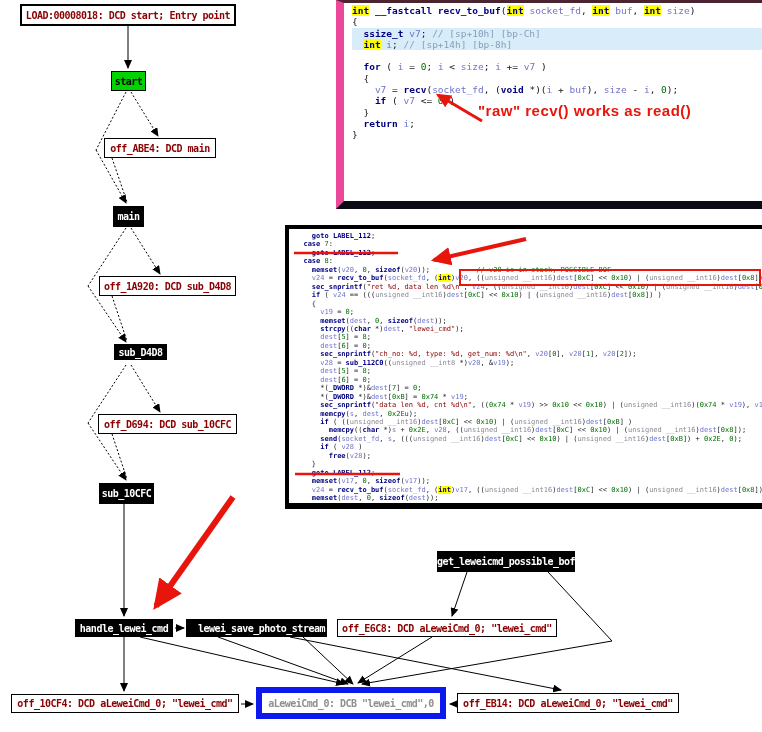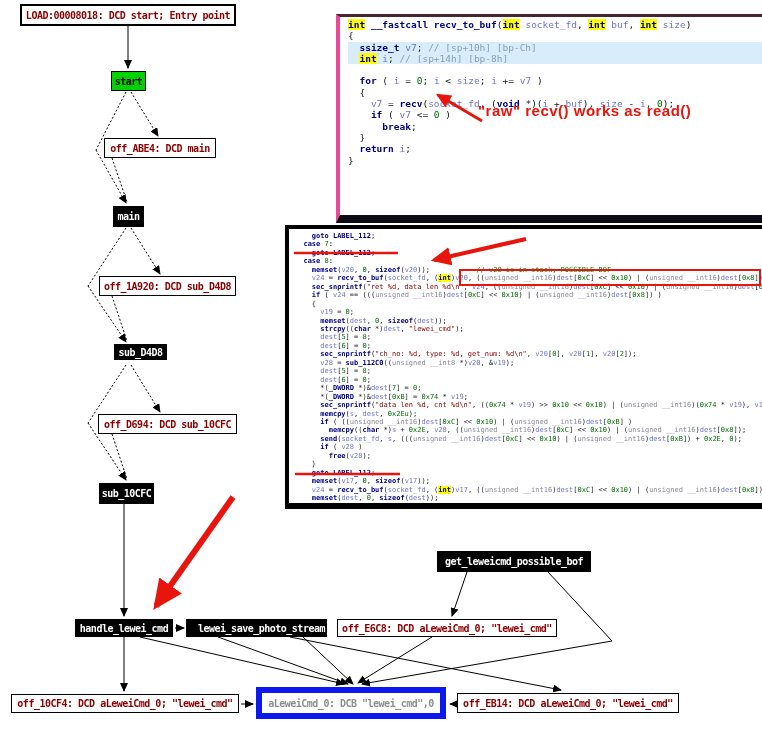--- a/index.html
+++ b/index.html
@@ -5,23 +5,22 @@
   html,body{margin:0;padding:0;}
   body{
     width:762px;height:732px;position:relative;background:#ffffff;
     font-family:"DejaVu Sans Mono", monospace;overflow:hidden;
   }
 
   
   .panel{position:absolute;background:#ffffff;box-sizing:border-box;z-index:10;overflow:hidden;}
   #panel-top{
     left:336px;top:0;width:426px;height:209px;
-    border-left:4px solid #ec4899;border-top:3px solid #4a2430;border-bottom:8px solid #0b0b16;
+    border-left:8px solid #ec4899;border-top:3px solid #4a2430;border-bottom:8px solid #0b0b16;
     padding:2px 0 0 8px;
-    margin-top:14px;
   }
   #panel-top .cl{white-space:pre;font-size:9.5px;line-height:11.3px;color:#15151a;}
   #panel-top .cl.hlline{background:#d9ecfa;}
   #panel-bottom{
     left:285px;top:225px;width:477px;height:284px;
     border:4px solid #000;border-right:none;border-bottom-width:6px;
     padding:3px 0 0 6px;
   }
   #panel-bottom .cl{white-space:pre;font-size:7px;line-height:8.45px;color:#1a1a22;}
 
@@ -62,21 +61,20 @@
 <div id="panel-top" class="panel">
     <div class="cl"><span class="kw hlint">int</span> <span class="kw">__fastcall</span> <span class="fn">recv_to_buf</span>(<span class="kw hlint">int</span> <span class="vr">socket_fd</span>, <span class="kw hlint">int</span> <span class="vr">buf</span>, <span class="kw hlint">int</span> <span class="vr">size</span>)</div>
     <div class="cl">{</div>
     <div class="cl hlline">  <span class="kw">ssize_t</span> <span class="vr">v7</span>; <span class="cmtg">// [sp+10h] [bp-Ch]</span></div>
     <div class="cl hlline">  <span class="kw hlint">int</span> <span class="vr">i</span>; <span class="cmtg">// [sp+14h] [bp-8h]</span></div>
     <div class="cl">&nbsp;</div>
     <div class="cl">  <span class="kw">for</span> ( <span class="vr">i</span> = <span class="num">0</span>; <span class="vr">i</span> &lt; <span class="vr">size</span>; <span class="vr">i</span> += <span class="vr">v7</span> )</div>
     <div class="cl">  {</div>
     <div class="cl">    <span class="vr">v7</span> = <span class="fn">recv</span>(<span class="vr">socket_fd</span>, (<span class="kw">void</span> *)(<span class="vr">i</span> + <span class="vr">buf</span>), <span class="vr">size</span> - <span class="vr">i</span>, <span class="num">0</span>);</div>
     <div class="cl">    <span class="kw">if</span> ( <span class="vr">v7</span> &lt;= <span class="num">0</span> )</div>
-    <div class="cl">      <span class="kw">break</span>;</div>
     <div class="cl">  }</div>
     <div class="cl">  <span class="kw">return</span> <span class="vr">i</span>;</div>
     <div class="cl">}</div>
   </div>
 <div id="panel-bottom" class="panel">
     <div class="cl">    <span class="kw">goto</span> <span class="fn">LABEL_112</span>;</div>
     <div class="cl">  <span class="kw">case</span> <span class="num">7</span>:</div>
     <div class="cl">    <span class="kw">goto</span> <span class="fn">LABEL_112</span>;</div>
     <div class="cl">  <span class="kw">case</span> <span class="num">8</span>:</div>
     <div class="cl">    <span class="fn">memset</span>(<span class="vr">v20</span>, <span class="num">0</span>, <span class="kw">sizeof</span>(<span class="vr">v20</span>));           <span class="cmt">// v20 is in stack, POSSIBLE BOF</span></div>
@@ -114,21 +112,21 @@
 <div class="node startbox" style="left:111px;top:71px;width:35px;height:20px;">start</div>
 <div class="node ref" style="left:104px;top:138px;width:112px;height:20px;">off_ABE4: DCD main</div>
 <div class="node bb" style="left:113px;top:206px;width:31px;height:21px;">main</div>
 <div class="node ref" style="left:99px;top:276px;width:137px;height:20px;">off_1A920: DCD sub_D4D8</div>
 <div class="node bb" style="left:102px;top:344px;width:53px;height:16px;margin-left:12px;">sub_D4D8</div>
 <div class="node ref" style="left:98px;top:414px;width:139px;height:20px;">off_D694: DCD sub_10CFC</div>
 <div class="node bb" style="left:99px;top:483px;width:55px;height:21px;">sub_10CFC</div>
 <div class="node bb" style="left:75px;top:619px;width:98px;height:18px;">handle_lewei_cmd</div>
 <div class="node bb" style="left:186px;top:619px;width:141px;height:18px;padding-left:10px;">lewei_save_photo_stream</div>
 <div class="node ref" style="left:337px;top:619px;width:220px;height:18px;">off_E6C8: DCD aLeweiCmd_0; "lewei_cmd"</div>
-<div class="node bb" style="left:437px;top:551px;width:154px;height:21px;">get_leweicmd_possible_bof</div>
+<div class="node bb" style="left:437px;top:551px;width:138px;height:21px;">get_leweicmd_possible_bof</div>
 <div class="node ref" style="left:11px;top:694px;width:228px;height:19px;">off_10CF4: DCD aLeweiCmd_0; "lewei_cmd"</div>
 <div class="node bluebox" style="left:256px;top:687px;width:190px;height:32px;">aLeweiCmd_0: DCB "lewei_cmd",0</div>
 <div class="node ref" style="left:457px;top:693px;width:222px;height:20px;">off_EB14: DCD aLeweiCmd_0; "lewei_cmd"</div>
 
 <svg id="edges" width="762" height="732" viewBox="0 0 762 732">
   <defs>
     <marker id="ab" markerWidth="9" markerHeight="8" refX="8" refY="4" orient="auto">
         <path d="M0,0L9,4L0,8z" fill="#000"></path>
       </marker>
     <marker id="ar" markerWidth="5" markerHeight="4.6" refX="4.2" refY="2.3" orient="auto">

